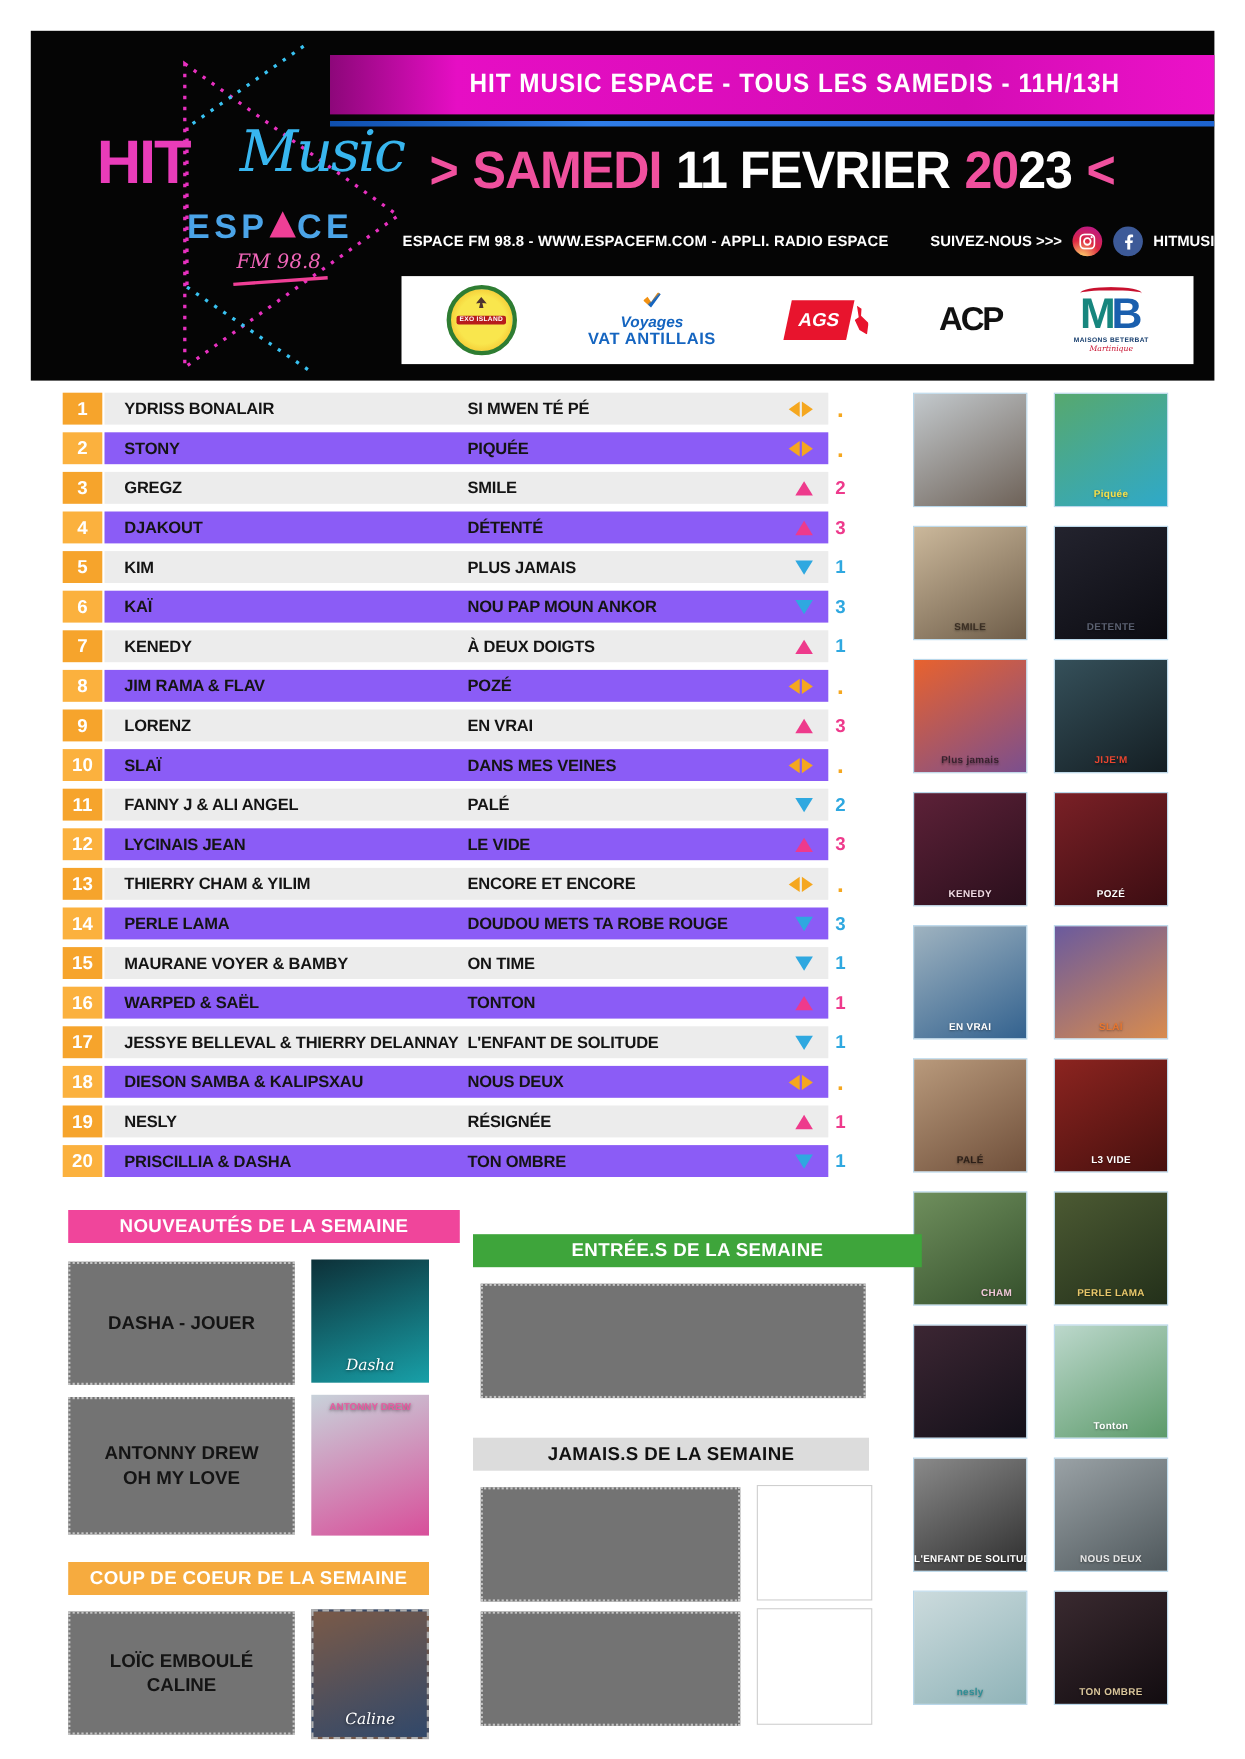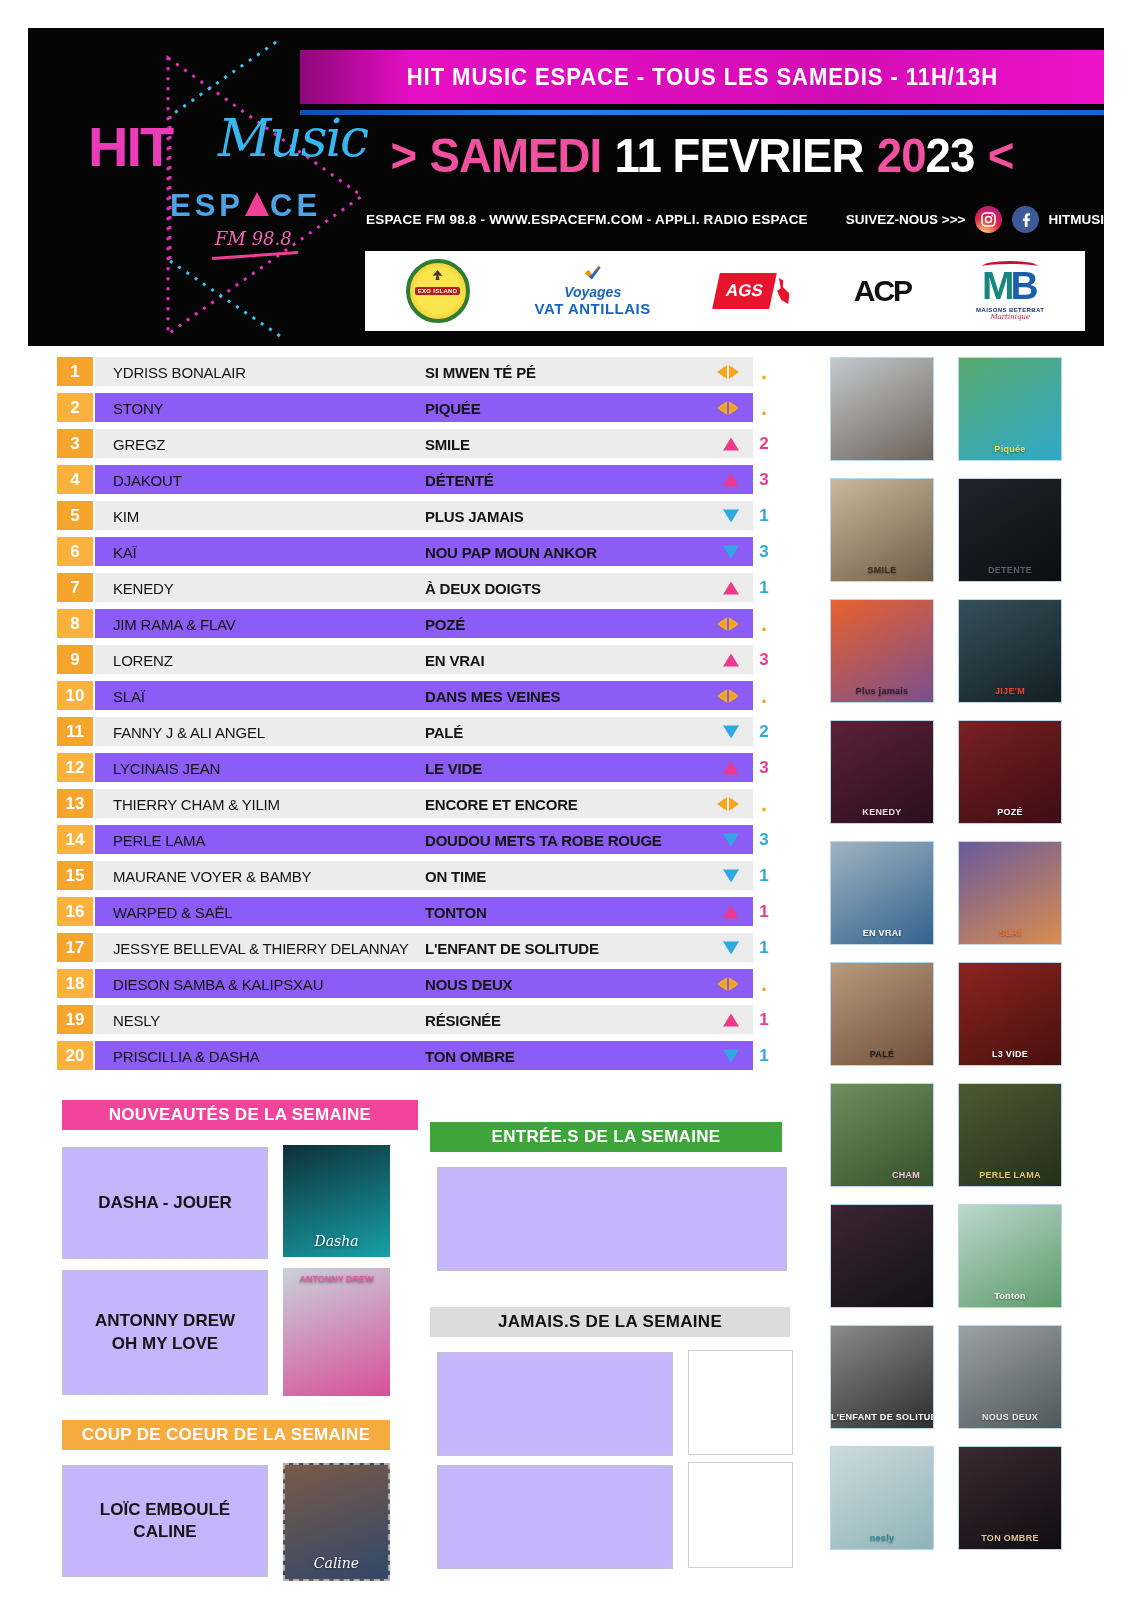--- a/index.html
+++ b/index.html
@@ -10,21 +10,21 @@
   .header{left:28px;top:28px;width:1076px;height:318px;background:#050505;overflow:hidden;}
   .logo{left:12px;top:8px;width:330px;height:305px;}
   .logo svg{position:absolute;left:0;top:0;}
   .logo-hit{position:absolute;left:48px;top:78px;font-size:56px;font-weight:bold;letter-spacing:-2px;color:#e93cb9;}
   .logo-music{position:absolute;left:178px;top:72px;font-size:52px;font-style:italic;font-family:"DejaVu Serif",serif;color:#38b6ef;letter-spacing:-2px;}
   .logo-espace{position:absolute;left:130px;top:152px;font-size:31px;font-weight:bold;color:#4ba4e8;letter-spacing:4px;}
   .logo-a-triangle{display:inline-block;width:0;height:0;border-left:12px solid transparent;border-right:12px solid transparent;border-bottom:24px solid #ef3f96;margin:0 1px;vertical-align:baseline;}
   .logo-fm{position:absolute;left:175px;top:192px;font-size:18px;font-style:italic;color:#f065b8;font-family:"DejaVu Serif",serif;}
   .logo-fm-line{position:absolute;left:172px;top:218px;width:86px;height:3px;background:#ef3f96;transform:rotate(-4deg);}
 
-  .top-banner{left:272px;top:22px;width:804px;height:54px;background:linear-gradient(90deg,#8d077a 0%,#e60ec4 14%,#d40cb5 70%,#ee12ca 100%);display:flex;align-items:center;justify-content:center;}
+  .top-banner{left:272px;top:22px;width:804px;height:54px;background:linear-gradient(90deg,#8d077a 0%,#e60ec4 14%,#d40cb5 70%,#ee12ca 100%);display:flex;align-items:center;justify-content:center;padding-left:20px;}
   .top-banner-text{color:#ffffff;font-size:24px;font-weight:bold;letter-spacing:1px;transform:scaleX(.92);white-space:nowrap;}
   .blue-line{left:272px;top:82px;width:804px;height:5px;background:linear-gradient(90deg,#0f4fae,#2f7de8 30%,#1d63cf);}
   .date-line{left:272px;top:94px;width:804px;height:66px;display:flex;align-items:center;justify-content:center;gap:14px;font-size:48px;font-weight:bold;letter-spacing:-1px;transform:scaleX(.95);white-space:nowrap;}
   .date-line .pink{color:#f0509e;} .date-line .white{color:#ffffff;}
   .date-year .pink,.date-year .white{letter-spacing:-1px;}
 
   .info-row{left:272px;top:176px;width:804px;height:30px;display:flex;align-items:center;color:#fff;}
   .info-text{font-size:13.5px;font-weight:bold;letter-spacing:.2px;margin-left:66px;white-space:nowrap;}
   .follow-text{font-size:13.5px;font-weight:bold;margin-left:38px;white-space:nowrap;}
   .soc{width:27px;height:27px;border-radius:50%;margin-left:10px;display:flex;align-items:center;justify-content:center;flex:0 0 auto;}
@@ -49,42 +49,42 @@
   .mb-sub{font-size:6px;font-weight:bold;color:#123a6b;letter-spacing:.4px;margin-top:2px;}
   .mb-sub2{font-size:7px;font-style:italic;color:#c8102e;font-family:"DejaVu Serif",serif;}
 
   
   .chart-rows{left:57px;top:357px;width:716px;}
   .chart-row{display:flex;align-items:stretch;height:29px;margin-bottom:7px;position:relative;}
   .rank{width:36px;flex:0 0 36px;display:flex;align-items:center;justify-content:center;color:#fff;font-size:17px;font-weight:bold;background:#fbb13e;}
   .chart-row:nth-child(odd) .rank{background:#f6a42c;}
   .rowbar{flex:0 0 658px;margin-left:2px;position:relative;background:#8b5cf6;}
   .chart-row:nth-child(odd) .rowbar{background:#ececec;}
-  .artist{position:absolute;left:18px;top:50%;transform:translateY(-50%);font-size:15px;font-weight:normal;color:#141414;letter-spacing:-.2px;white-space:nowrap;}
+  .artist{position:absolute;left:18px;top:50%;transform:translateY(-50%);font-size:15px;font-weight:bold;color:#141414;letter-spacing:-.2px;white-space:nowrap;}
   .title{position:absolute;left:330px;top:50%;transform:translateY(-50%);font-size:15px;font-weight:bold;color:#141414;letter-spacing:-.2px;white-space:nowrap;}
   .move{position:absolute;right:14px;top:50%;transform:translateY(-50%);display:flex;align-items:center;gap:2px;}
   .tu{width:0;height:0;border-left:8px solid transparent;border-right:8px solid transparent;border-bottom:13px solid #ee3a8c;}
   .td{width:0;height:0;border-left:8px solid transparent;border-right:8px solid transparent;border-top:13px solid #2fa8e0;}
   .tl{width:0;height:0;border-top:7px solid transparent;border-bottom:7px solid transparent;border-right:10px solid #f5a71f;}
   .tr{width:0;height:0;border-top:7px solid transparent;border-bottom:7px solid transparent;border-left:10px solid #f5a71f;}
   .delta{width:22px;flex:0 0 22px;text-align:center;font-size:17px;font-weight:bold;align-self:center;}
   .delta.pink{color:#ee3a8c;} .delta.blue{color:#2fa8e0;} .delta.orange{color:#f5a71f;font-size:22px;line-height:10px;}
 
   
   .thumbs{left:830px;top:357px;width:232px;display:grid;grid-template-columns:104px 104px;column-gap:24px;row-gap:17px;}
   .thumb{width:104px;height:104px;border:1px solid #b9d7ea;box-sizing:border-box;position:relative;overflow:hidden;}
   .tlabel{position:absolute;left:0;right:0;bottom:6px;text-align:center;font-size:9px;font-weight:bold;letter-spacing:.3px;color:#fff;text-shadow:0 1px 2px rgba(0,0,0,.4);white-space:nowrap;}
 
   
   .sec-banner{height:30px;display:flex;align-items:center;justify-content:center;font-size:17px;font-weight:bold;letter-spacing:.3px;color:#fff;}
   .banner-pink{left:62px;top:1100px;width:356px;background:#f0459b;}
   .banner-orange{left:62px;top:1420px;width:328px;background:#f6ab3f;}
-  .banner-green{left:430px;top:1122px;width:352px;background:#3ea53b;}
+  .banner-green{left:430px;top:1122px;width:408px;background:#3ea53b;}
   .banner-gray{left:430px;top:1307px;width:360px;background:#dcdcdc;color:#111;}
-  .dotted{border:2px dotted #c3c3c3;box-sizing:border-box;background:#c4b5fd;}
+  .dotted{border:2px dotted #c3c3c3;box-sizing:border-box;background:#737373;}
   .card-text{display:flex;flex-direction:column;align-items:center;justify-content:center;font-size:17px;font-weight:bold;color:#141414;text-align:center;line-height:1.3;}
   .card-art{box-sizing:border-box;display:flex;align-items:flex-end;justify-content:center;overflow:hidden;}
   .art-label{font-family:"DejaVu Serif",serif;font-style:italic;color:#fff;font-size:14px;margin-bottom:8px;text-shadow:0 1px 3px rgba(0,0,0,.55);white-space:nowrap;}
   .solid-box{border:1px solid #cfcfcf;background:#fff;box-sizing:border-box;}
 </style>
 </head>
 <body>
 
 <div>
 

